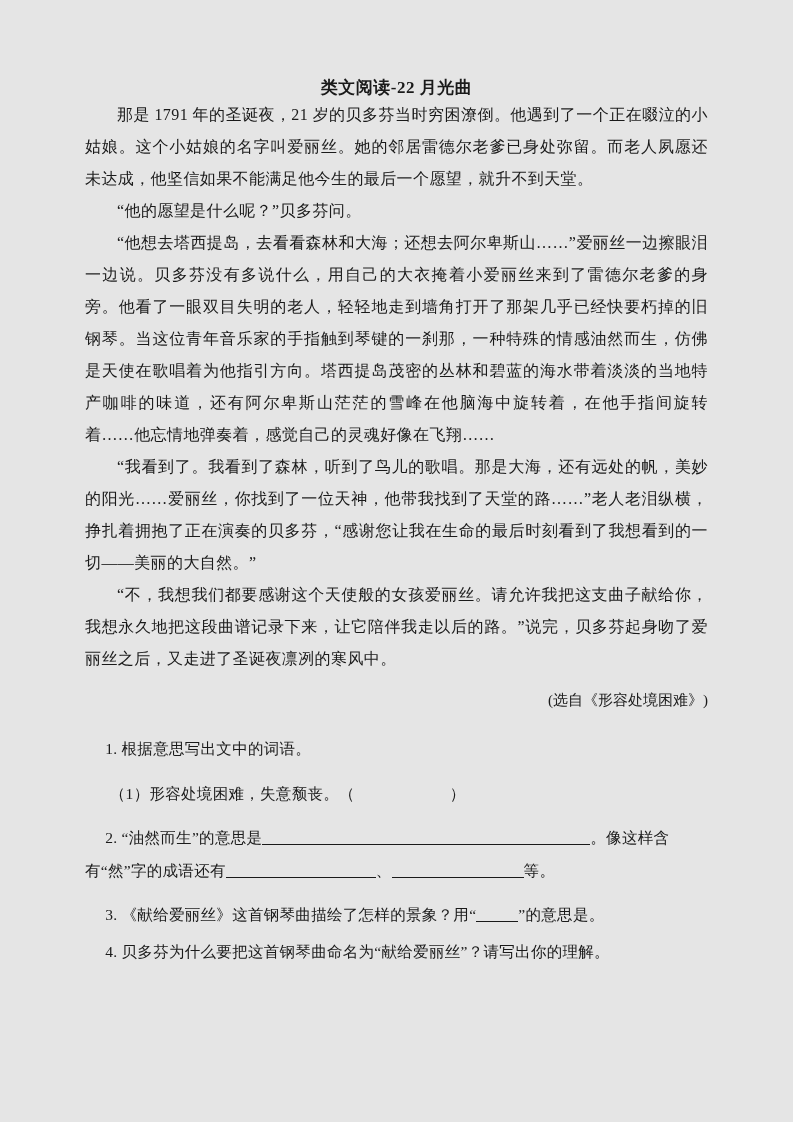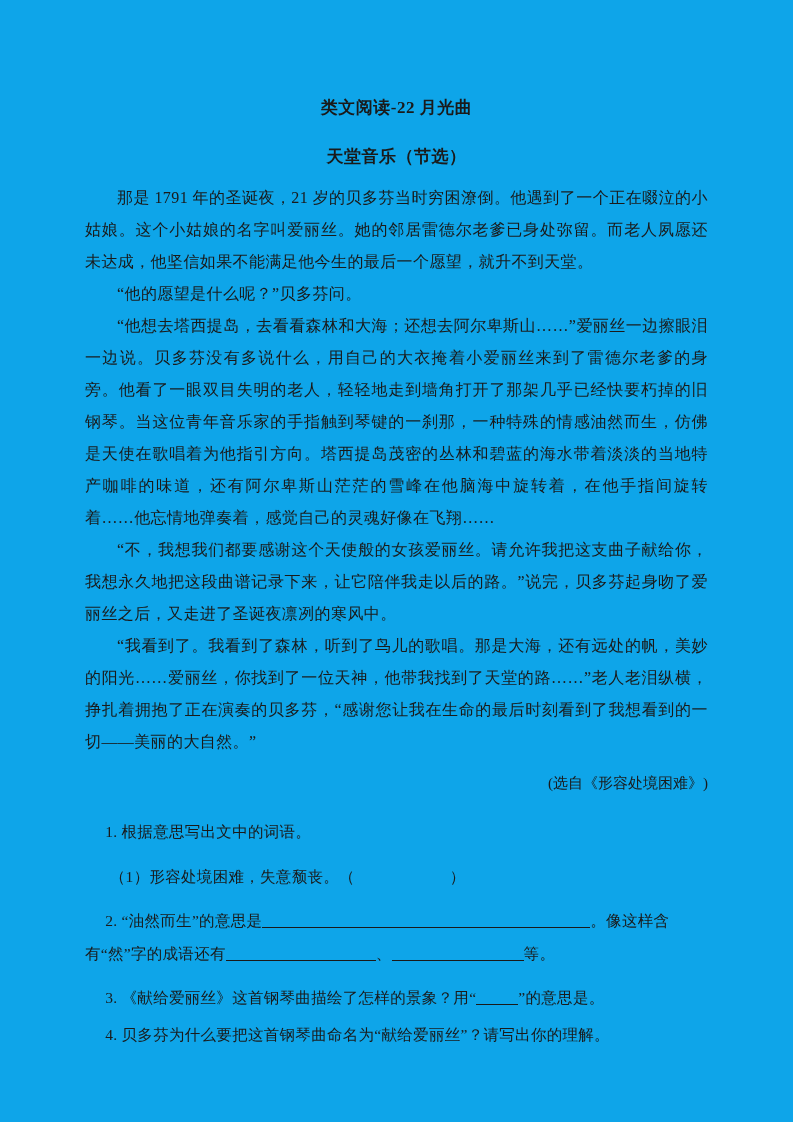--- a/index.html
+++ b/index.html
@@ -4,23 +4,23 @@
 <style>
   html, body {
     margin: 0;
     padding: 0;
     background: #ffffff;
   }
   .page {
     width: 793px;
     height: 1122px;
     margin: 0 auto;
-    background: #0ea5e9;
+    background: #e5e5e5;
     box-sizing: border-box;
-    padding: 96px 85px 40px 85px;
+    padding: 76px 85px 40px 85px;
     font-family: "Liberation Serif", "DejaVu Serif", serif;
     color: #1a1a1a;
     overflow: hidden;
   }
   .doc-title {
     text-align: center;
     font-size: 17px;
     font-weight: bold;
     margin: 0 0 0 0;
     letter-spacing: 0.5px;
@@ -78,28 +78,27 @@
   .blank.md { width: 132px; }
   .blank.sm { width: 42px; }
 </style>
 </head>
 <body>
 
 <div class="page">
 
   <h1 class="doc-title">类文阅读-22 月光曲</h1>
 
-  <h2 class="doc-subtitle">天堂音乐（节选）</h2>
 
   <div class="body-text" id="paragraphs">
       <p class="para">那是 1791 年的圣诞夜，21 岁的贝多芬当时穷困潦倒。他遇到了一个正在啜泣的小姑娘。这个小姑娘的名字叫爱丽丝。她的邻居雷德尔老爹已身处弥留。而老人夙愿还未达成，他坚信如果不能满足他今生的最后一个愿望，就升不到天堂。</p>
       <p class="para">“他的愿望是什么呢？”贝多芬问。</p>
       <p class="para">“他想去塔西提岛，去看看森林和大海；还想去阿尔卑斯山……”爱丽丝一边擦眼泪一边说。贝多芬没有多说什么，用自己的大衣掩着小爱丽丝来到了雷德尔老爹的身旁。他看了一眼双目失明的老人，轻轻地走到墙角打开了那架几乎已经快要朽掉的旧钢琴。当这位青年音乐家的手指触到琴键的一刹那，一种特殊的情感油然而生，仿佛是天使在歌唱着为他指引方向。塔西提岛茂密的丛林和碧蓝的海水带着淡淡的当地特产咖啡的味道，还有阿尔卑斯山茫茫的雪峰在他脑海中旋转着，在他手指间旋转着……他忘情地弹奏着，感觉自己的灵魂好像在飞翔……</p>
+      <p class="para">“我看到了。我看到了森林，听到了鸟儿的歌唱。那是大海，还有远处的帆，美妙的阳光……爱丽丝，你找到了一位天神，他带我找到了天堂的路……”老人老泪纵横，挣扎着拥抱了正在演奏的贝多芬，“感谢您让我在生命的最后时刻看到了我想看到的一切——美丽的大自然。”</p>
       <p class="para">“不，我想我们都要感谢这个天使般的女孩爱丽丝。请允许我把这支曲子献给你，我想永久地把这段曲谱记录下来，让它陪伴我走以后的路。”说完，贝多芬起身吻了爱丽丝之后，又走进了圣诞夜凛冽的寒风中。</p>
-      <p class="para">“我看到了。我看到了森林，听到了鸟儿的歌唱。那是大海，还有远处的帆，美妙的阳光……爱丽丝，你找到了一位天神，他带我找到了天堂的路……”老人老泪纵横，挣扎着拥抱了正在演奏的贝多芬，“感谢您让我在生命的最后时刻看到了我想看到的一切——美丽的大自然。”</p>
     </div>
 
   <div class="attribution">(选自《形容处境困难》)</div>
 
   <div class="questions" id="questions">
       <p class="qline"><span>1. 根据意思写出文中的词语。</span></p>
       <p class="qline sub"><span>（1）形容处境困难，失意颓丧。（　　　　　　）</span></p>
       <p class="qline"><span>2. “油然而生”的意思是</span><span class="blank xl"></span><span>。像这样含有“然”字的成语还有</span><span class="blank lg"></span><span>、</span><span class="blank md"></span><span>等。</span></p>
       <p class="qline tight"><span>3. 《献给爱丽丝》这首钢琴曲描绘了怎样的景象？用“</span><span class="blank sm"></span><span>”的意思是。</span></p>
       <p class="qline"><span>4. 贝多芬为什么要把这首钢琴曲命名为“献给爱丽丝”？请写出你的理解。</span></p>

